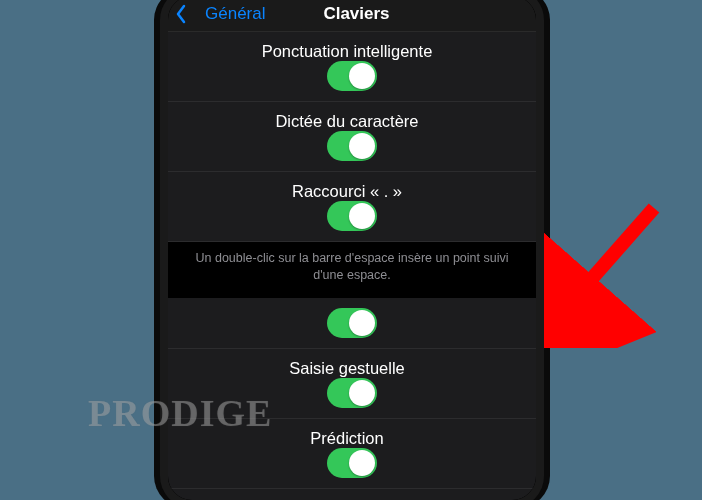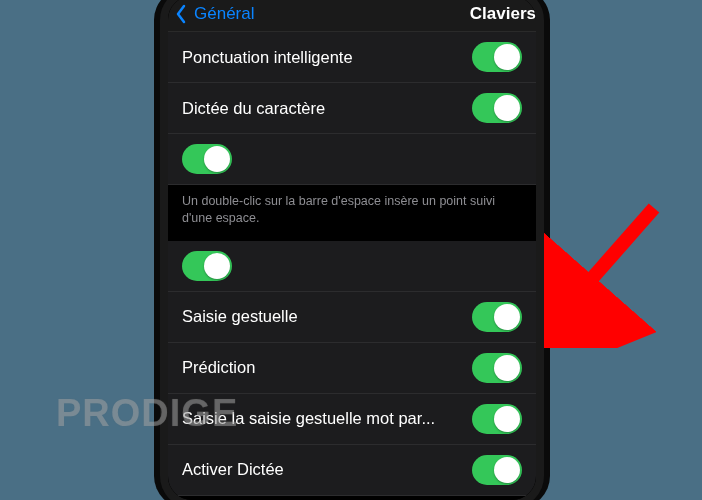--- a/index.html
+++ b/index.html
@@ -37,40 +37,41 @@
     position: relative;
     background: #1a1a1a;
     border-bottom: 1px solid #2a2a2a;
   }
   .back {
     display: flex;
     align-items: center;
     color: #0a84ff;
     font-size: 17px;
     padding-left: 6px;
-    gap: 6px;
+    gap: 17px;
   }
   .back svg { width: 14px; height: 20px; }
   .nav-title {
     position: absolute;
     left: 9px; right: 0;
-    text-align: right;
+    text-align: center;
     font-size: 17px;
     font-weight: 600;
     pointer-events: none;
   }
   .list { padding: 0; }
   .row {
     display: flex;
     align-items: center;
     justify-content: space-between;
     padding: 10px 14px;
     min-height: 44px;
     border-bottom: 1px solid #2c2c2e;
     background: #1c1c1e;
+    flex-direction: column;
   }
   .row .label {
     font-size: 16.5px;
     color: #fff;
     white-space: nowrap;
     overflow: hidden;
     text-overflow: ellipsis;
     padding-right: 10px;
   }
   .toggle {
@@ -91,41 +92,42 @@
     top: 2px;
     right: 2px;
     box-shadow: 0 1px 2px rgba(0,0,0,.3);
   }
   .footer-note {
     font-size: 12.5px;
     color: #8e8e93;
     padding: 8px 14px 14px;
     line-height: 1.35;
     background: #000;
+    text-align: center;
   }
   .section-header {
     font-size: 12.5px;
     color: #8e8e93;
     letter-spacing: 0.4px;
     padding: 14px 14px 6px;
     background: #000;
     text-transform: uppercase;
   }
   .arrow {
     position: absolute;
     right: 28px;
     top: 198px;
     pointer-events: none;
   }
   .watermark {
     position: absolute;
-    left: 56px;
+    left: 88px;
     top: 396px;
     color: rgba(200,200,200,0.28);
-    font-family: Liberation Sans, sans-serif;
+    font-family: Liberation Serif, serif;
     font-weight: 700;
     line-height: 0.9;
     pointer-events: none;
     text-shadow: 0 0 1px rgba(120,120,120,0.4);
   }
   .watermark .w1 { font-size: 38px; letter-spacing: 1px; }
   .watermark .w2 { font-size: 18px; letter-spacing: 2px; margin-top: 2px; padding-left: 18px; }
 </style>
 </head>
 <body>
@@ -147,20 +149,21 @@
 
       <div class="row">
         <span class="label">Ponctuation intelligente</span>
         <div class="toggle"></div>
       </div>
       <div class="row">
         <span class="label">Dictée du caractère</span>
         <div class="toggle"></div>
       </div>
       <div class="row">
+        <span class="label">Raccourci « . »</span>
         <div class="toggle"></div>
       </div>
 
       <div class="footer-note">Un double-clic sur la barre d'espace insère un point suivi d'une espace.</div>
 
 
       <div class="row">
         <div class="toggle"></div>
       </div>
       <div class="row">

